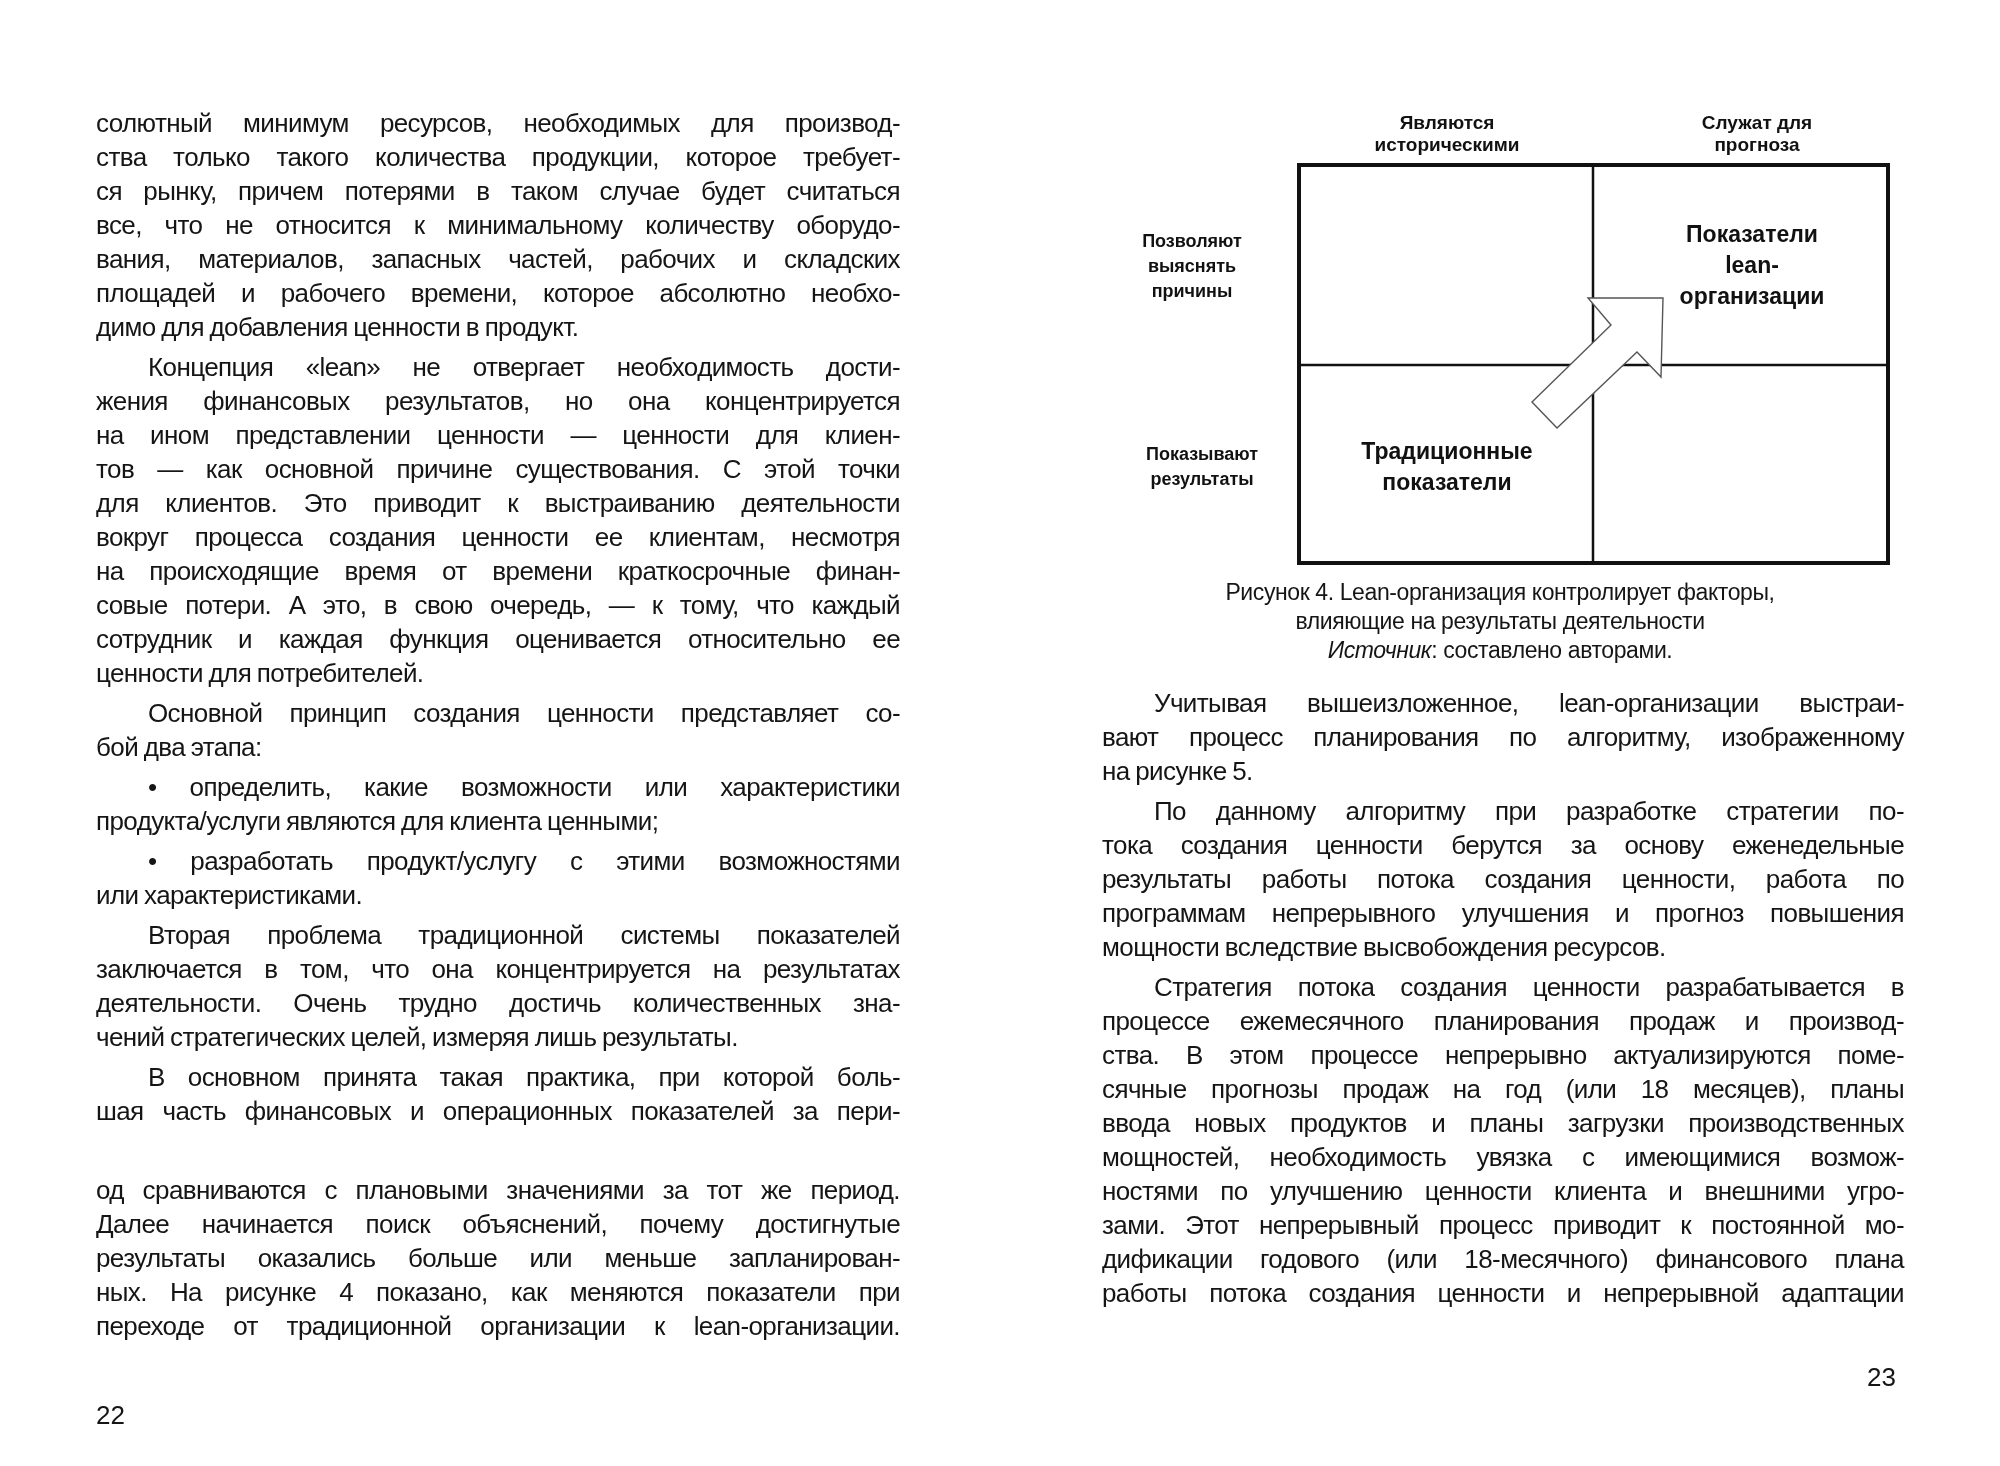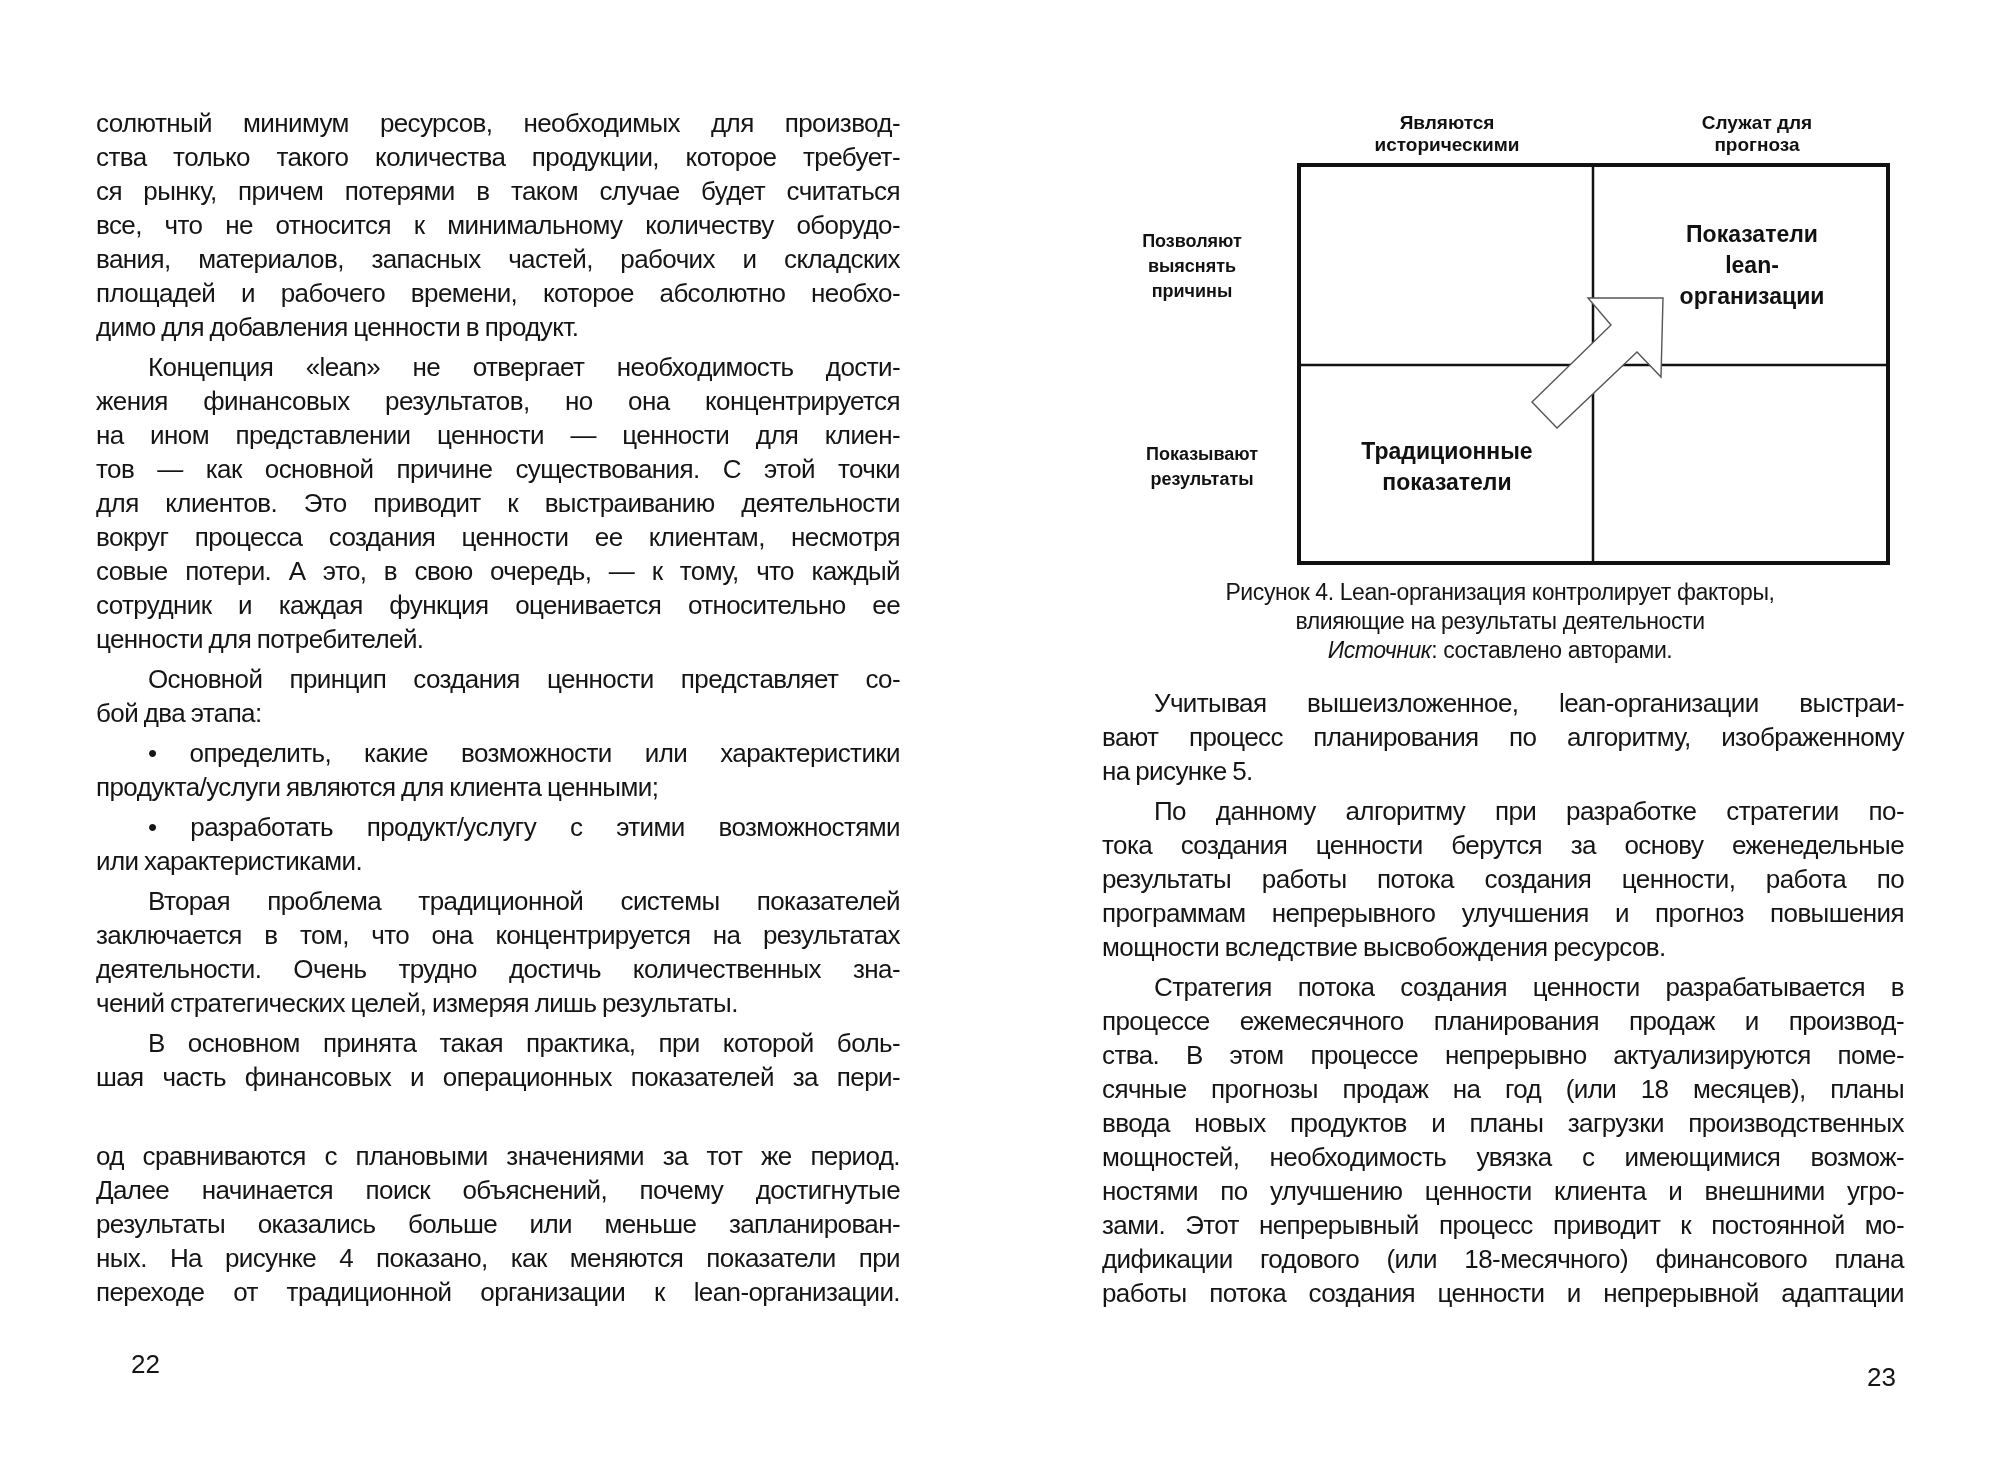--- a/index.html
+++ b/index.html
@@ -8,21 +8,21 @@
   .page { position: absolute; top: 0; height: 1466px; }
   .col { position: absolute; }
   .left-col { left: 96px; top: 106px; width: 804px; }
   .right-col { left: 1102px; top: 686px; width: 802px; }
   .para { margin: 0 0 6px 0; }
   .line { display: block; height: 34px; line-height: 34px; font-size: 26px; letter-spacing: -0.6px;
           white-space: nowrap; text-align: justify; text-align-last: justify; word-spacing: -1px; }
   .line.last { text-align-last: left; }
   .line.indent { padding-left: 52px; }
   .page-number { position: absolute; font-size: 26px; line-height: 30px; color: #151515; }
-  .pn-left { left: 96px; top: 1349px; margin-left: 35px; }
+  .pn-left { left: 96px; top: 1400px; }
   .pn-right { left: 1867px; top: 1362px; }
 
   
   .figure { position: absolute; left: 1100px; top: 100px; width: 820px; height: 560px; }
   .fig-svg { position: absolute; left: 0; top: 0; }
   .fig-label { position: absolute; font-weight: bold; text-align: center; color: #111; transform: translateX(-50%); white-space: nowrap; }
   .hdr { font-size: 19px; line-height: 22px; }
   .rowlbl { font-size: 18px; line-height: 25px; }
   .cell { font-size: 23px; line-height: 31px; }
   .caption { position: absolute; left: 1100px; top: 578px; width: 800px; text-align: center;
@@ -43,20 +43,21 @@
       <span class="line" style="white-space: nowrap;">площадей и рабочего времени, которое абсолютно необхо-</span>
       <span class="line last" style="white-space: nowrap;">димо для добавления ценности в продукт.</span>
     </p>
     <p class="para">
       <span class="line indent" style="white-space: nowrap;">Концепция «lean» не отвергает необходимость дости-</span>
       <span class="line" style="white-space: nowrap;">жения финансовых результатов, но она концентрируется</span>
       <span class="line" style="white-space: nowrap;">на ином представлении ценности — ценности для клиен-</span>
       <span class="line" style="white-space: nowrap;">тов — как основной причине существования. С этой точки</span>
       <span class="line" style="white-space: nowrap;">для клиентов. Это приводит к выстраиванию деятельности</span>
       <span class="line" style="white-space: nowrap;">вокруг процесса создания ценности ее клиентам, несмотря</span>
+      <span class="line" style="white-space: nowrap;">на происходящие время от времени краткосрочные финан-</span>
       <span class="line" style="white-space: nowrap;">совые потери. А это, в свою очередь, — к тому, что каждый</span>
       <span class="line" style="white-space: nowrap;">сотрудник и каждая функция оценивается относительно ее</span>
       <span class="line last" style="white-space: nowrap;">ценности для потребителей.</span>
     </p>
     <p class="para">
       <span class="line indent" style="white-space: nowrap;">Основной принцип создания ценности представляет со-</span>
       <span class="line last" style="white-space: nowrap;">бой два этапа:</span>
     </p>
     <p class="para">
       <span class="line indent" style="white-space: nowrap;">• определить, какие возможности или характеристики</span>

